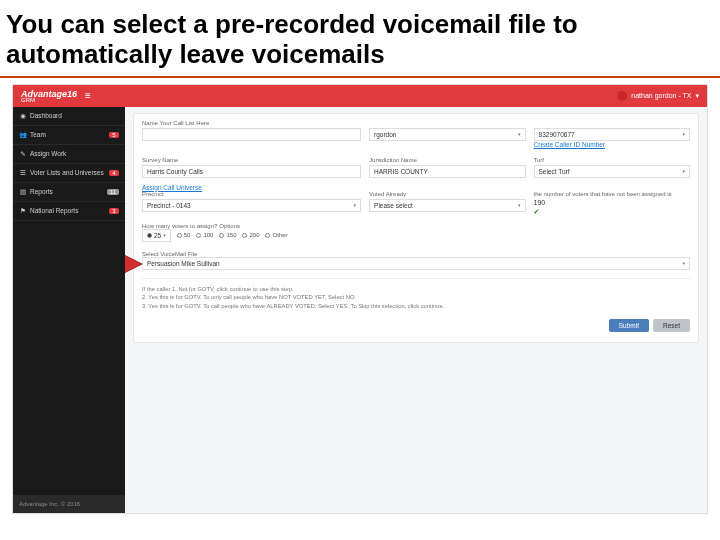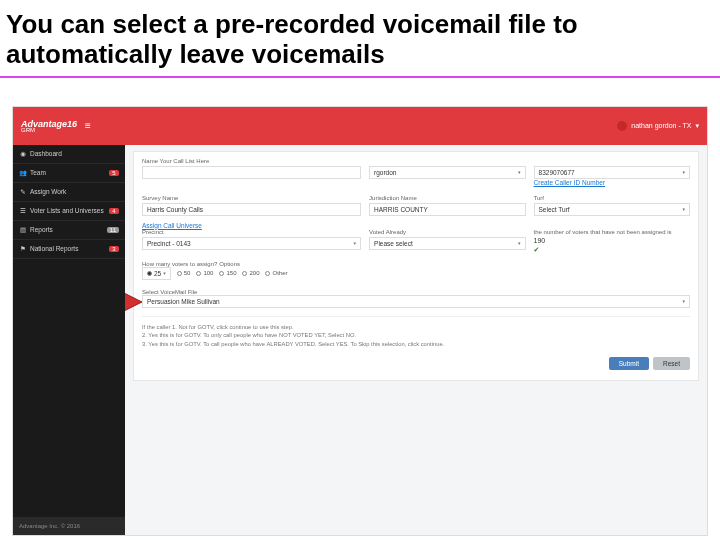--- a/index.html
+++ b/index.html
@@ -1,19 +1,19 @@
 <!DOCTYPE html>
 <html><head>
 <meta charset="utf-8">
 <style>
   * { box-sizing: border-box; margin: 0; padding: 0; }
   body { font-family: Arial, sans-serif; background: #fff; width: 720px; height: 540px; overflow: hidden; }
-  .slide-title { font-size: 26px; font-weight: bold; padding: 10px 15px 6px 6px; line-height: 1.15; border-bottom: 2px solid #d946ef; margin-bottom: 28px; }
+  .slide-title { font-size: 26px; font-weight: bold; padding: 10px 15px 6px 6px; line-height: 1.15; border-bottom: 2px solid #c2410c; margin-bottom: 6px; }
   .app { margin: 6px 12px 0 12px; height: 430px; font-size: 7px; color: #333; display: flex; flex-direction: column; border: 1px solid #ddd; }
-  .topbar { background: #e03a3e; color: #fff; height: 38px; display: flex; align-items: center; padding: 0 8px; justify-content: space-between; }
+  .topbar { background: #e03a3e; color: #fff; height: 22px; display: flex; align-items: center; padding: 0 8px; justify-content: space-between; }
   .brand { font-weight: bold; font-size: 9px; font-style: italic; }
   .brand-sub { font-size: 6px; display: block; margin-top: -2px; font-style: normal; }
   .hamburger { margin-left: 8px; font-size: 10px; }
   .user { display: flex; align-items: center; gap: 4px; }
   .avatar { width: 10px; height: 10px; border-radius: 50%; background: #c62828; display: inline-block; }
   .body { display: flex; flex: 1; min-height: 0; }
   .sidebar { width: 112px; background: #1a1a1a; color: #ccc; display: flex; flex-direction: column; }
   .sb-item { display: flex; align-items: center; justify-content: space-between; padding: 5px 6px; font-size: 6.5px; border-bottom: 1px solid #2a2a2a; cursor: pointer; }
   .sb-item .ic { width: 8px; display: inline-block; text-align: center; margin-right: 3px; }
   .sb-item .lbl { flex: 1; }

